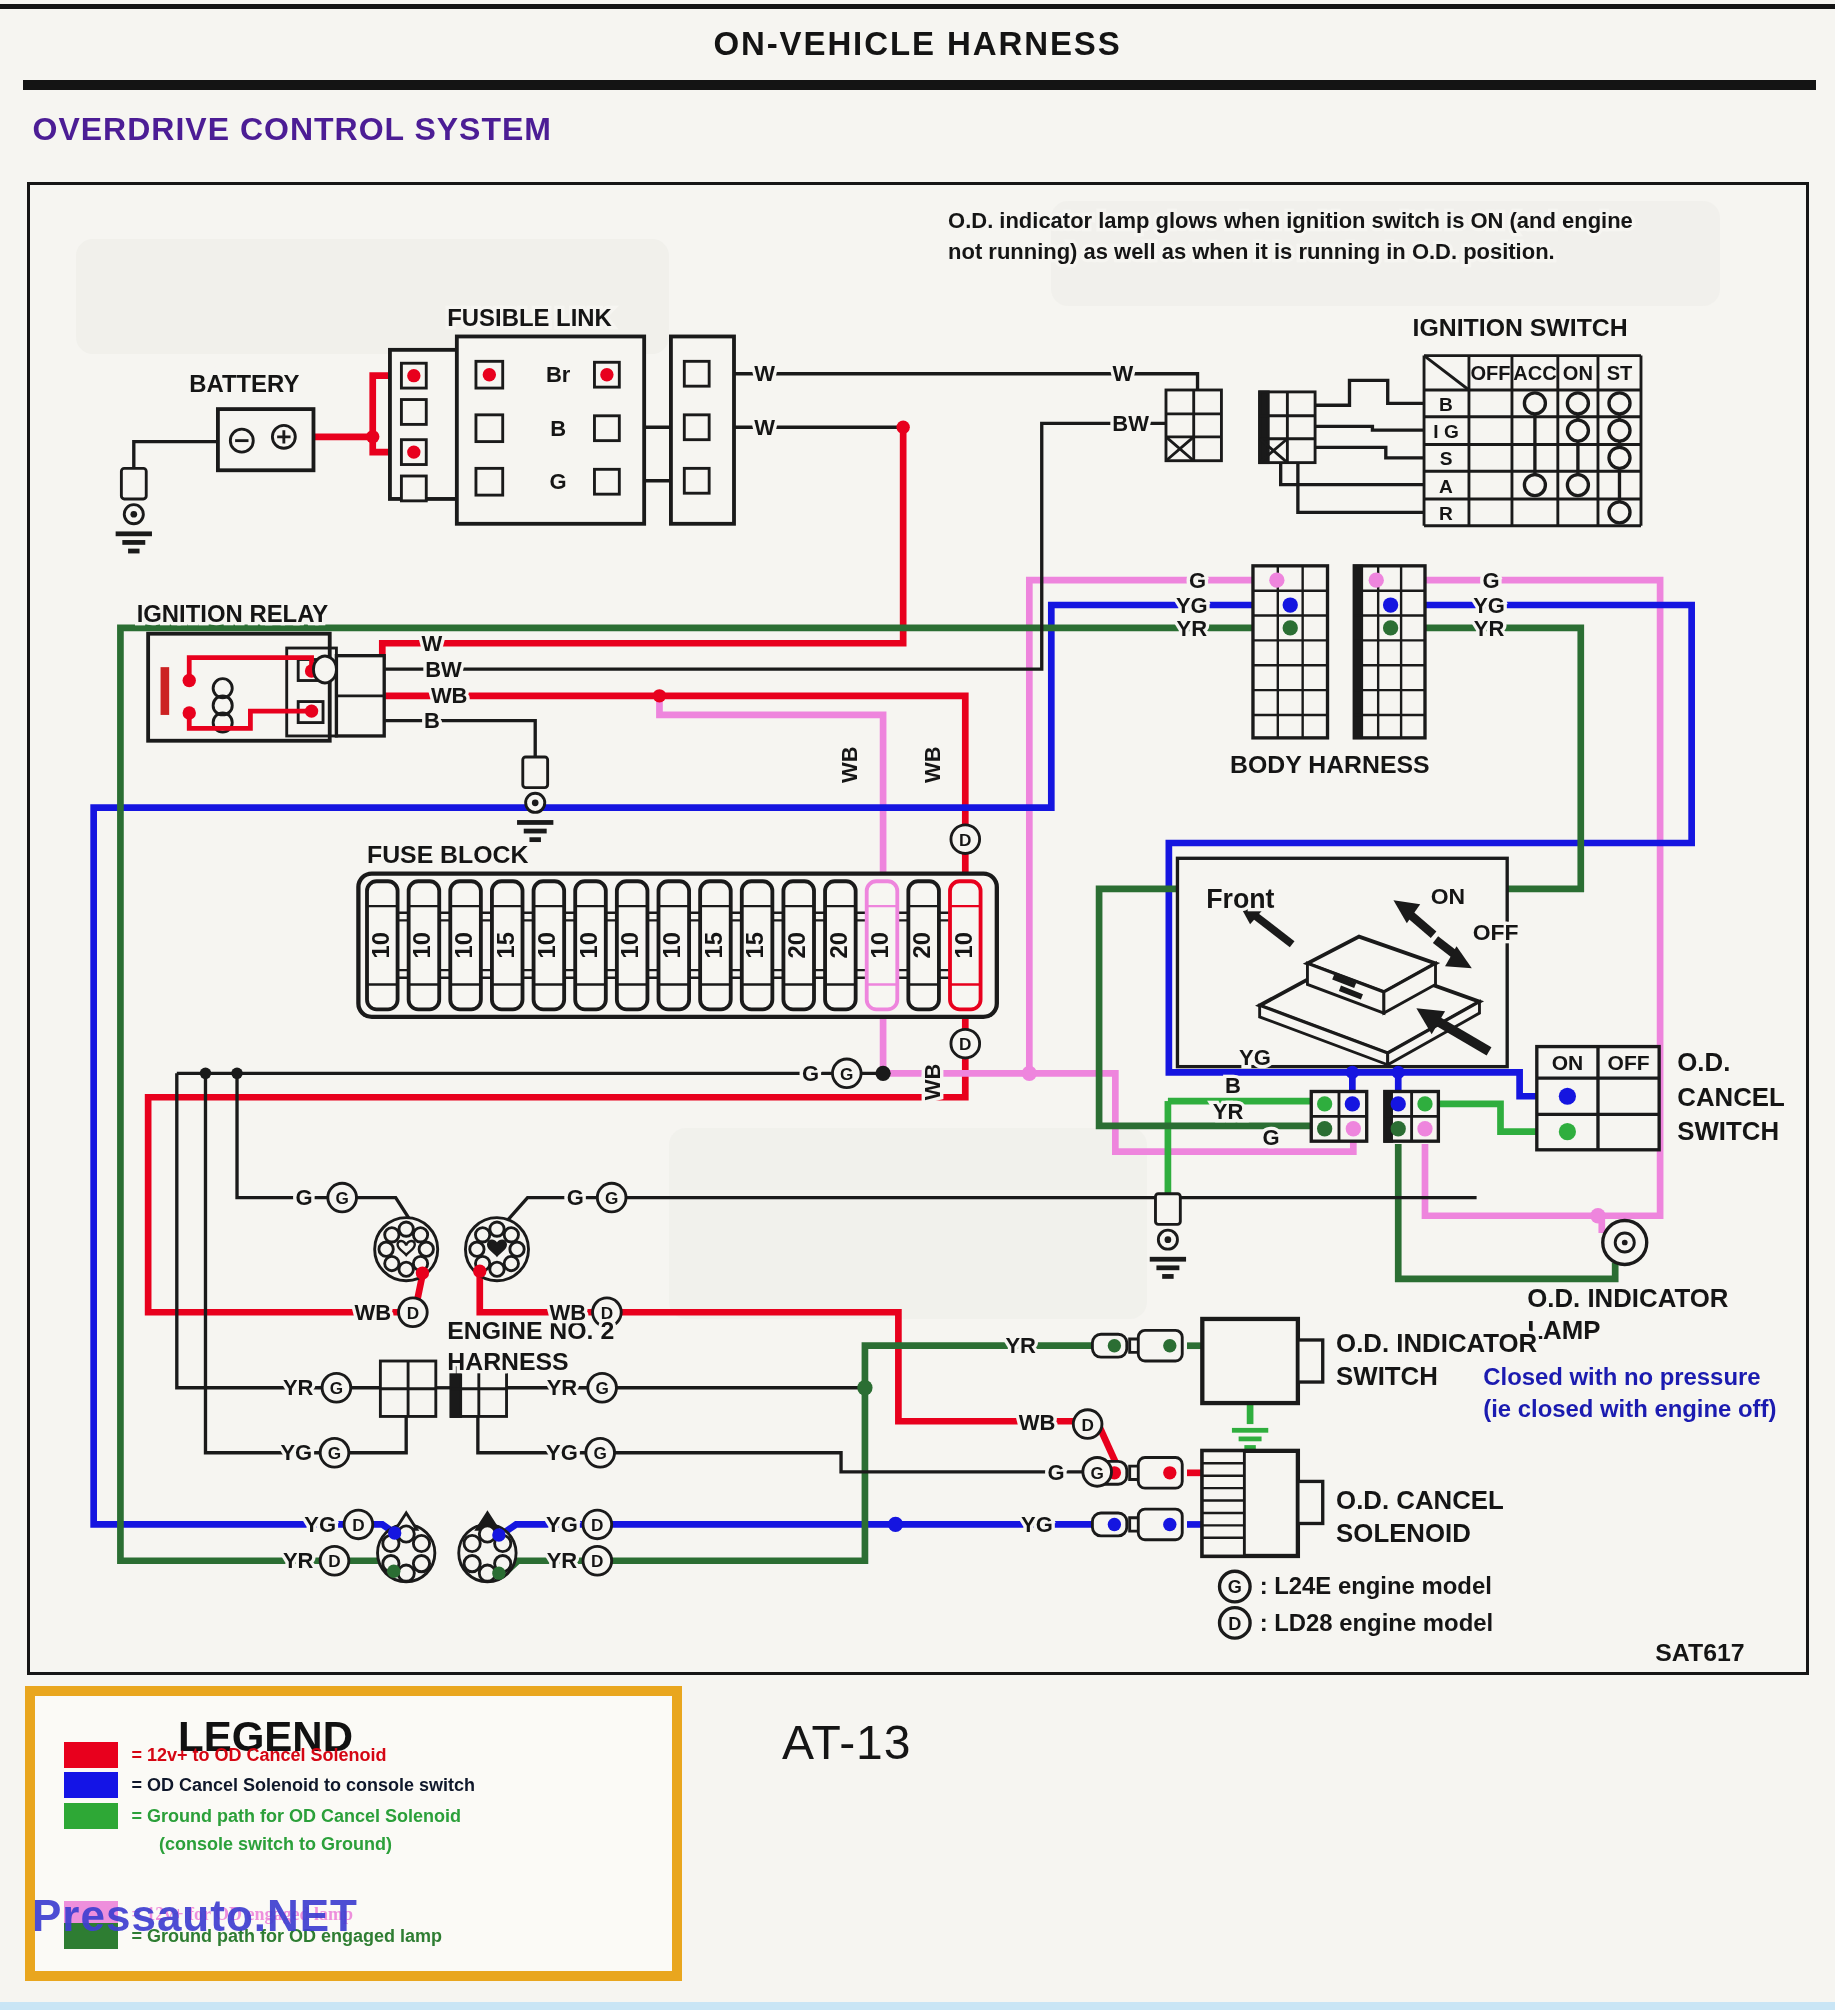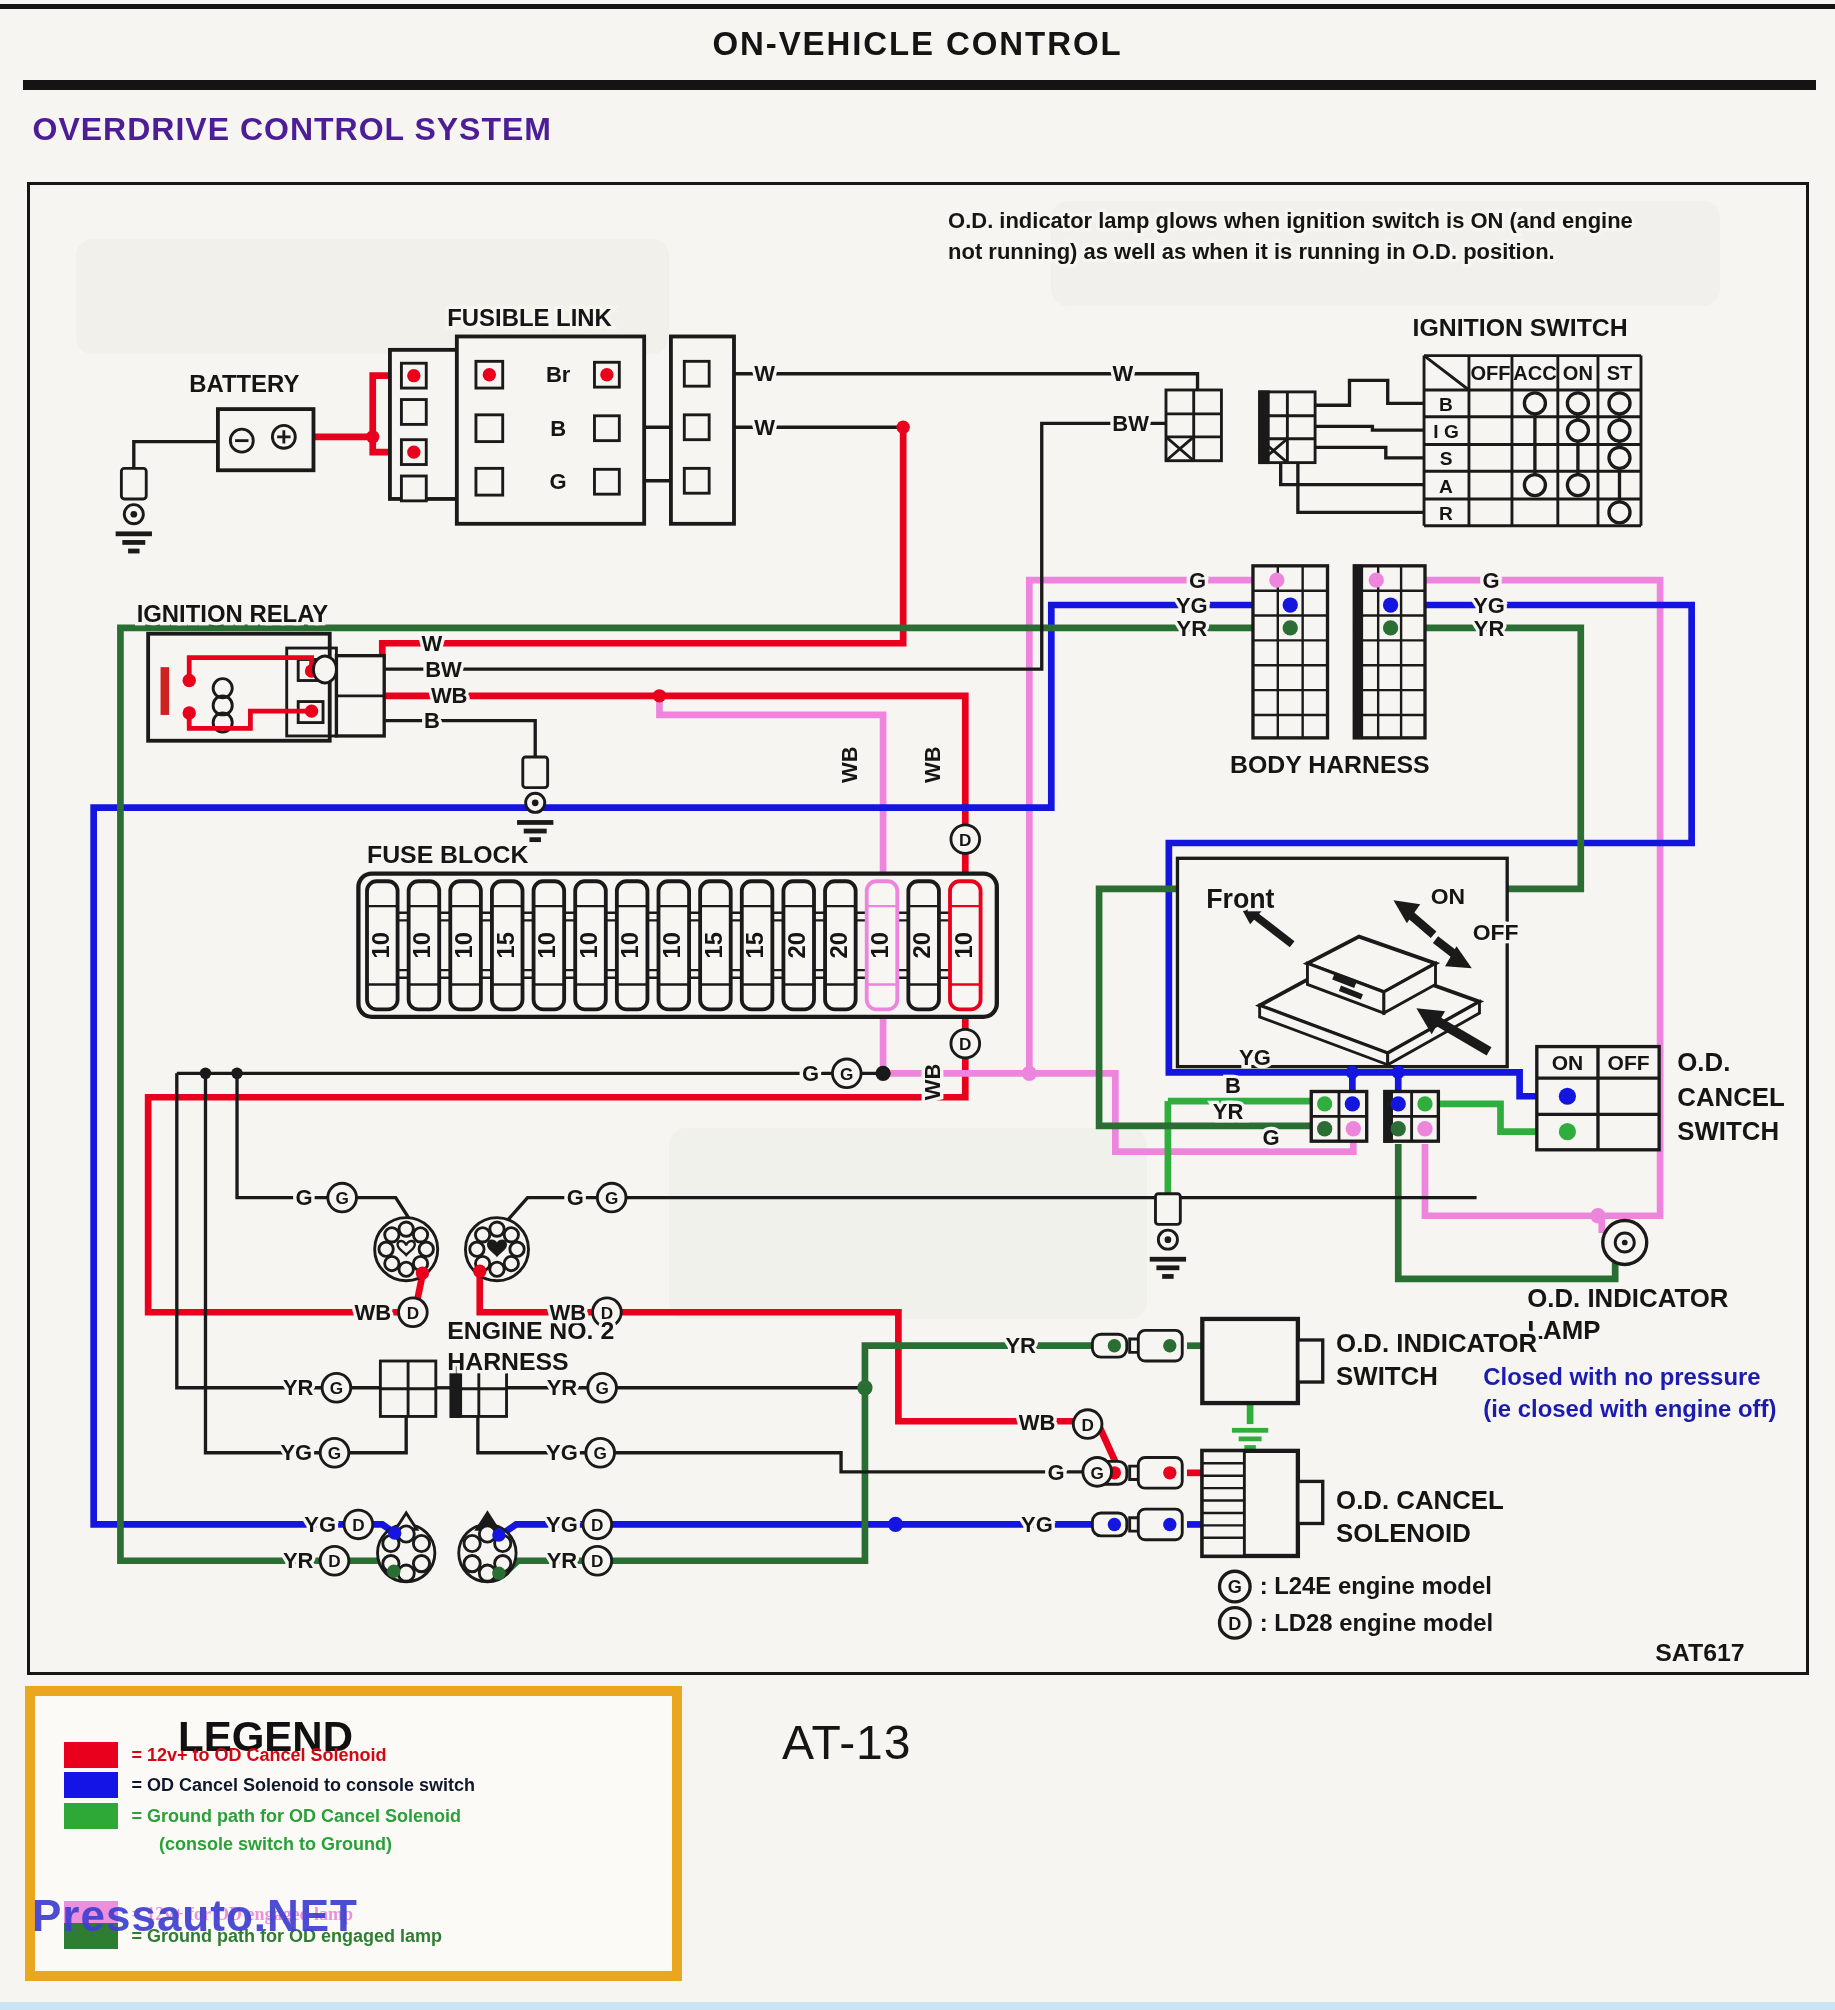--- a/index.html
+++ b/index.html
@@ -24,21 +24,21 @@
 </head>
 <body>
 
 <div id="stage">
 
   <div class="blotch" style="left:76px;top:239px;width:593px;height:115px;opacity:.5"></div>
   <div class="blotch" style="left:1051px;top:201px;width:669px;height:105px;opacity:.45"></div>
   <div class="blotch" style="left:669px;top:1128px;width:478px;height:191px;opacity:.4"></div>
 
   <div class="edgebar"></div>
-  <div class="pgtitle">ON-VEHICLE CONTROL</div>
+  <div class="pgtitle">ON-VEHICLE HARNESS</div>
   <div class="topbar"></div>
   <div class="sectitle">OVERDRIVE CONTROL SYSTEM</div>
   <div class="frame"></div>
 
   <svg id="dg" width="1835" height="2010" viewBox="0 0 1920 2103">
     <defs>
       <g id="gnd">
         <rect x="-19" y="0" width="38" height="5"></rect>
         <rect x="-12" y="9" width="24" height="5"></rect>
         <rect x="-6" y="18" width="12" height="5"></rect>

